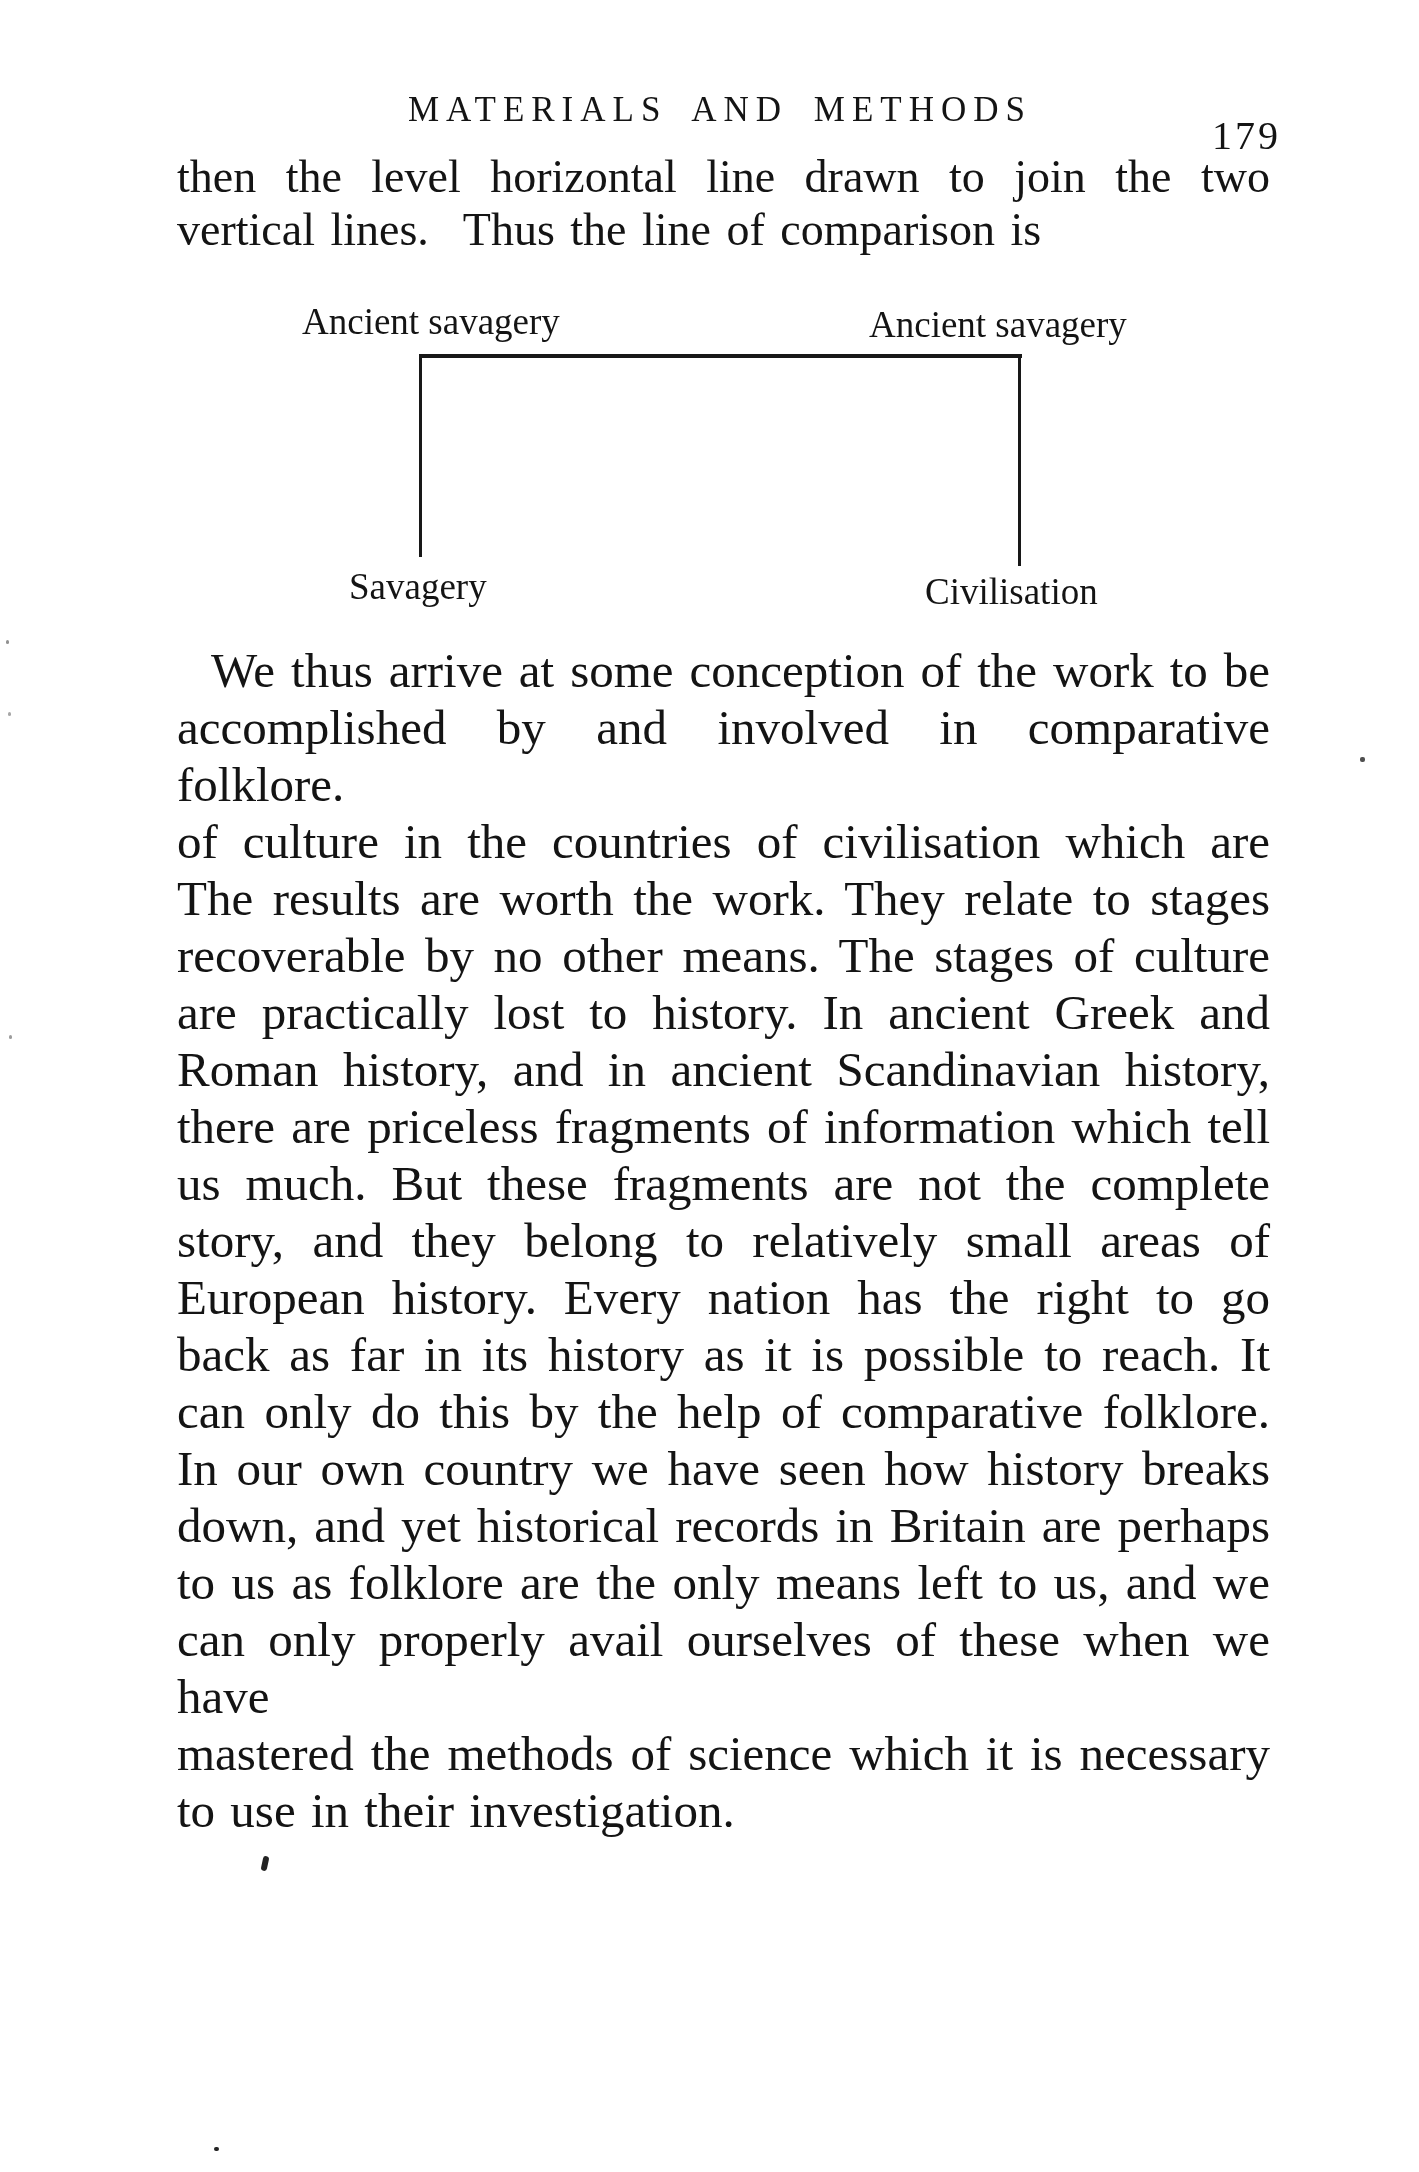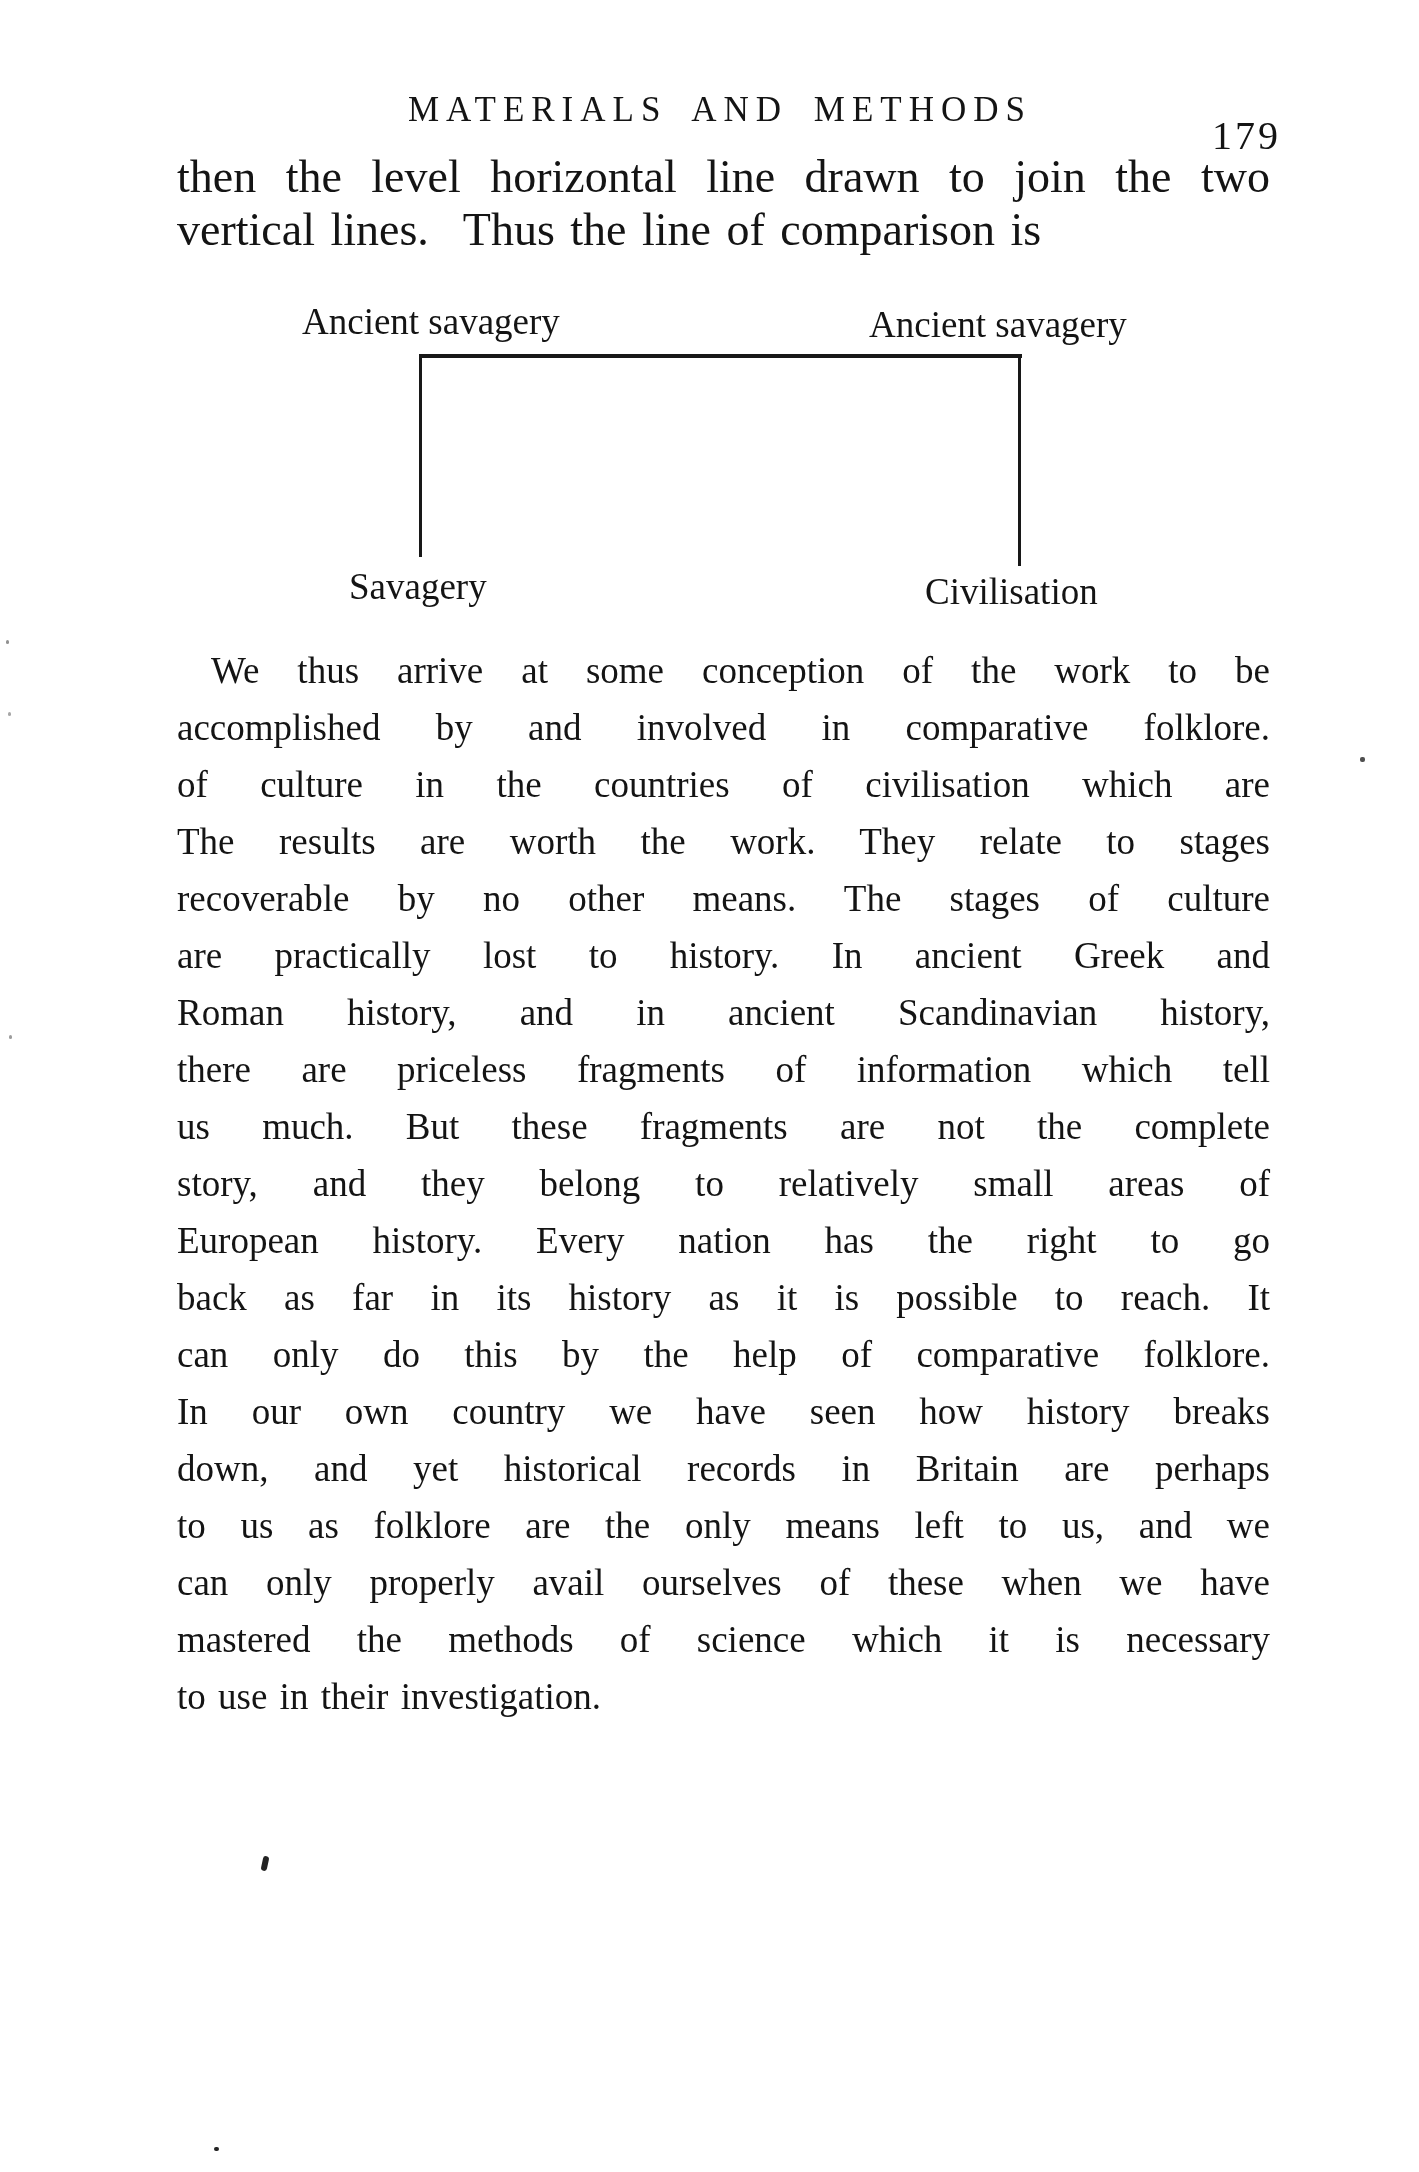--- a/index.html
+++ b/index.html
@@ -63,21 +63,21 @@
     background: #181818;
   }
   .vline { position: absolute; width: 3px; background: #181818; }
   .vline-left  { left: 419px;  top: 354px; height: 203px; }
   .vline-right { left: 1018px; top: 354px; height: 212px; }
   .body-text {
     position: absolute;
     left: 177px;
     top: 642px;
     width: 1093px;
-    font-size: 37px;
+    font-size: 49px;
     line-height: 57px;
     word-spacing: 3px;
   }
   .body-line {
     text-align: justify;
     text-align-last: justify;
   }
   .body-line.first { text-indent: 34px; }
   .body-line.last  { text-align: center; text-align-last: left; }
   .speck { position: absolute; background: #232323; border-radius: 2px; }

